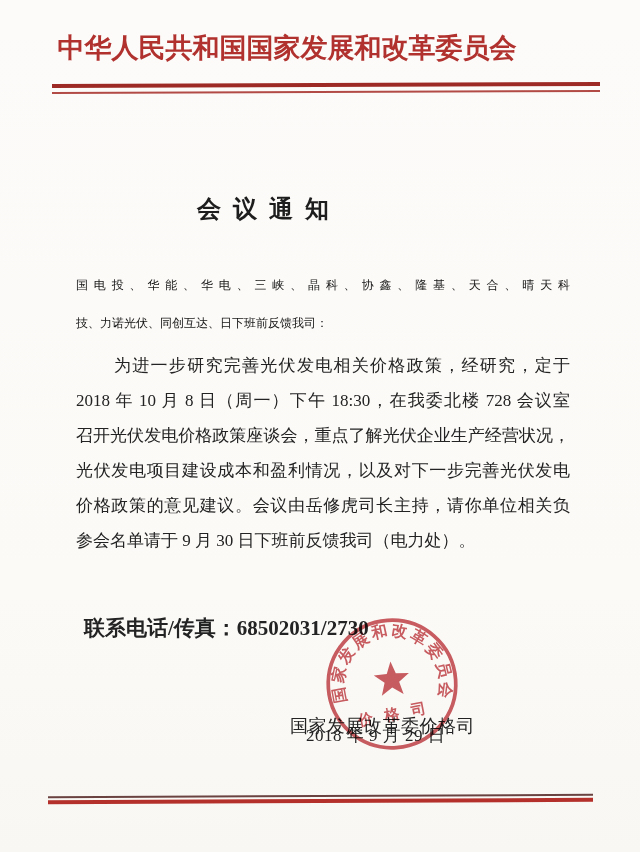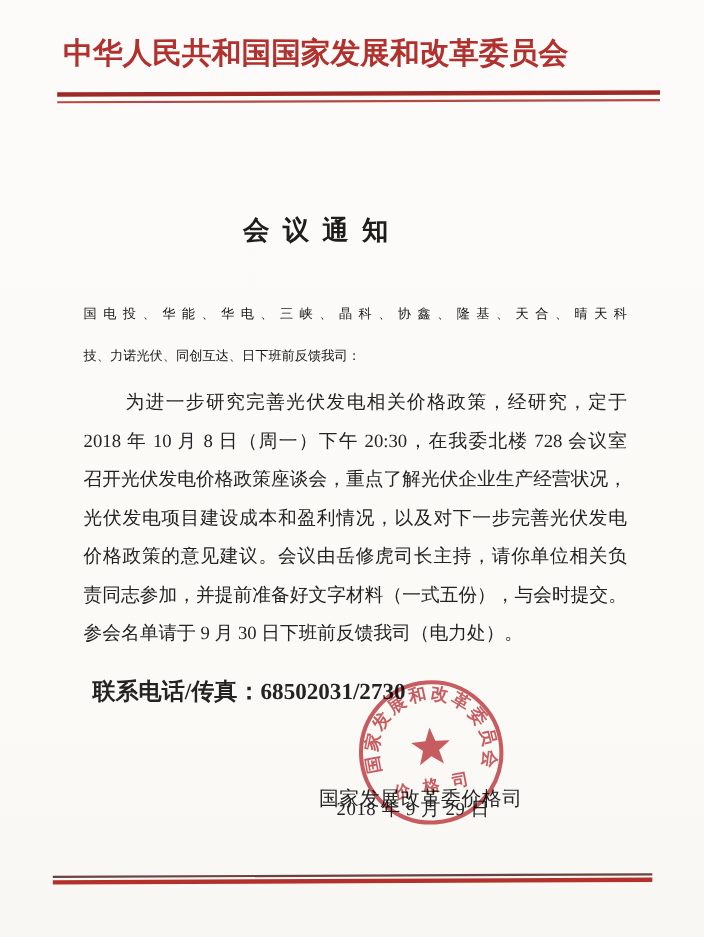--- a/index.html
+++ b/index.html
@@ -33,21 +33,20 @@
     background:#b24a45;
     transform:rotate(-0.2deg);
   }
   .notice-title{
     position:absolute;top:193px;left:0;width:526px;
     text-align:center;
     font-size:24px;font-weight:bold;
     color:#1d1d1d;
     word-spacing:6px;
     margin:0;
-    padding-left:24px;
   }
   .recipients{
     position:absolute;top:266px;left:76px;width:494px;
     font-size:12px;font-weight:normal;color:#161616;
     line-height:38px;
   }
   .recipients .line-justify{
     text-align:justify;
     text-align-last:justify;
   }
@@ -112,25 +111,24 @@
 
   <h2 class="notice-title">会 议 通 知</h2>
 
   <div class="recipients">
     <div class="line-justify">国电投、华能、华电、三峡、晶科、协鑫、隆基、天合、晴天科</div>
     <div>技、力诺光伏、同创互达、日下班前反馈我司：</div>
   </div>
 
   <div class="body-text">
     <div class="body-line first">为进一步研究完善光伏发电相关价格政策，经研究，定于</div>
-    <div class="body-line">2018 年 10 月 8 日（周一）下午 20:30，在我委北楼 728 会议室</div>
+    <div class="body-line">2018 年 10 月 8 日（周一）下午 18:30，在我委北楼 728 会议室</div>
     <div class="body-line">召开光伏发电价格政策座谈会，重点了解光伏企业生产经营状况，</div>
     <div class="body-line">光伏发电项目建设成本和盈利情况，以及对下一步完善光伏发电</div>
     <div class="body-line">价格政策的意见建议。会议由岳修虎司长主持，请你单位相关负</div>
-    <div class="body-line">责同志参加，并提前准备好文字材料（一式五份），与会时提交。</div>
     <div class="body-line last">参会名单请于 9 月 30 日下班前反馈我司（电力处）。</div>
   </div>
 
   <div class="contact-line">
     <span>联系电话/传真：</span><span>68502031/2730</span>
   </div>
 
   <div class="issuer-line">国家发展改革委价格司</div>
   <div class="date-line">2018 年 9 月 29 日</div>
 

